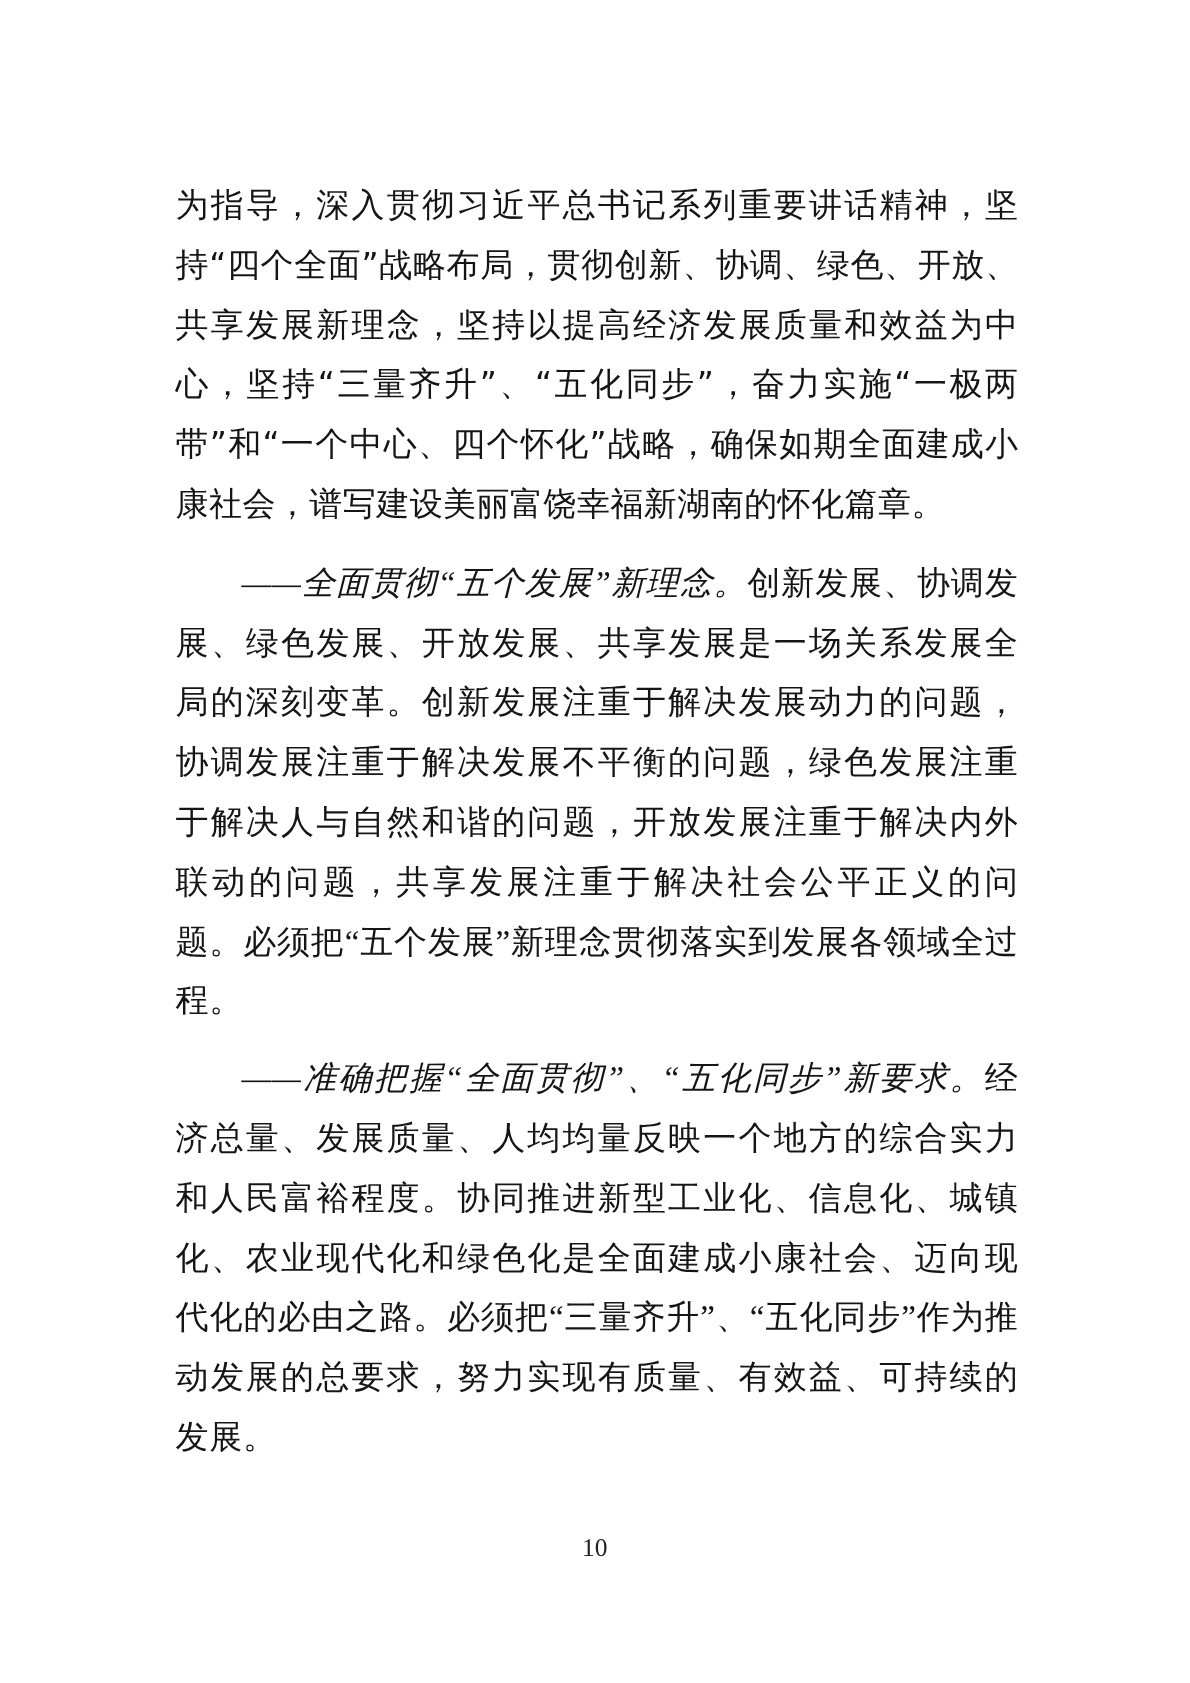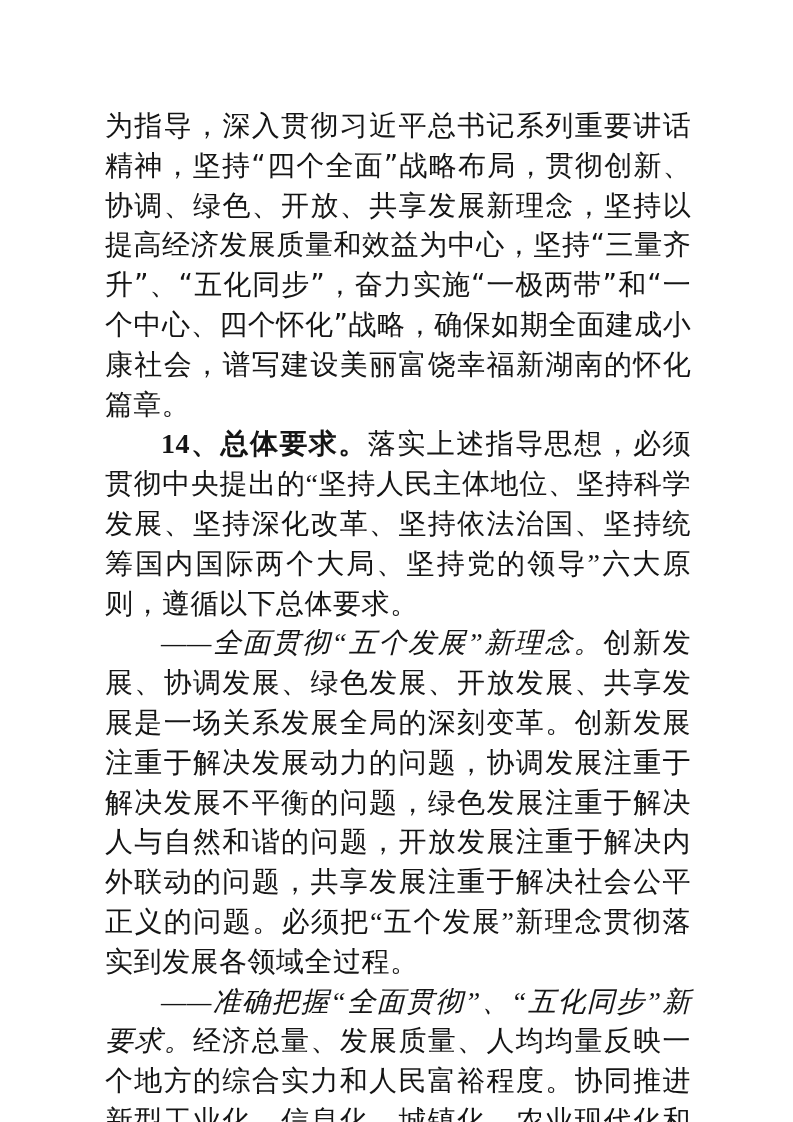--- a/index.html
+++ b/index.html
@@ -21,23 +21,23 @@
   }
   .text-block {
     position: absolute;
     left: 105px;
     top: 106px;
     width: 586px;
     text-align: justify;
     text-justify: inter-ideograph;
   }
   .para {
-    margin: 0;
+    margin: 12px;
     padding: 0;
-    font-size: 28px;
+    font-size: 22px;
     line-height: 39.8px;
     color: #151515;
     word-break: break-all;
   }
   .para.sans {
     font-family: "DejaVu Sans", "Liberation Sans", sans-serif;
     letter-spacing: 0.3px;
   }
   .para.serif {
     font-family: "Liberation Serif", "DejaVu Serif", serif;
@@ -64,21 +64,21 @@
   }
 </style>
 </head>
 <body>
 
 <div class="page">
   <div class="text-block">
 
     <p class="para sans">为指导，深入贯彻习近平总书记系列重要讲话精神，坚持“四个全面”战略布局，贯彻创新、协调、绿色、开放、共享发展新理念，坚持以提高经济发展质量和效益为中心，坚持“三量齐升”、“五化同步”，奋力实施“一极两带”和“一个中心、四个怀化”战略，确保如期全面建成小康社会，谱写建设美丽富饶幸福新湖南的怀化篇章。</p>
 
-    <p class="para serif indent"><span class="lead-bold">14、总体要求。</span><span>落实上述指导思想，必须贯彻中央提出的“坚持人民主体地位、坚持科学发展、坚持深化改革、坚持依法治国、坚持统筹国内国际两个大局、坚持党的领导”六大原则，遵循以下总体要求。</span></p>
 
     <p class="para serif indent"><span class="lead-italic">——全面贯彻“五个发展”新理念。</span><span>创新发展、协调发展、绿色发展、开放发展、共享发展是一场关系发展全局的深刻变革。创新发展注重于解决发展动力的问题，协调发展注重于解决发展不平衡的问题，绿色发展注重于解决人与自然和谐的问题，开放发展注重于解决内外联动的问题，共享发展注重于解决社会公平正义的问题。必须把“五个发展”新理念贯彻落实到发展各领域全过程。</span></p>
 
     <p class="para serif indent"><span class="lead-italic">——准确把握“全面贯彻”、“五化同步”新要求。</span><span>经济总量、发展质量、人均均量反映一个地方的综合实力和人民富裕程度。协同推进新型工业化、信息化、城镇化、农业现代化和绿色化是全面建成小康社会、迈向现代化的必由之路。必须把“三量齐升”、“五化同步”作为推动发展的总要求，努力实现有质量、有效益、可持续的发展。</span></p>
 
   </div>
 
+  <div class="page-number">10</div>
 </div>
 
 </body></html>

